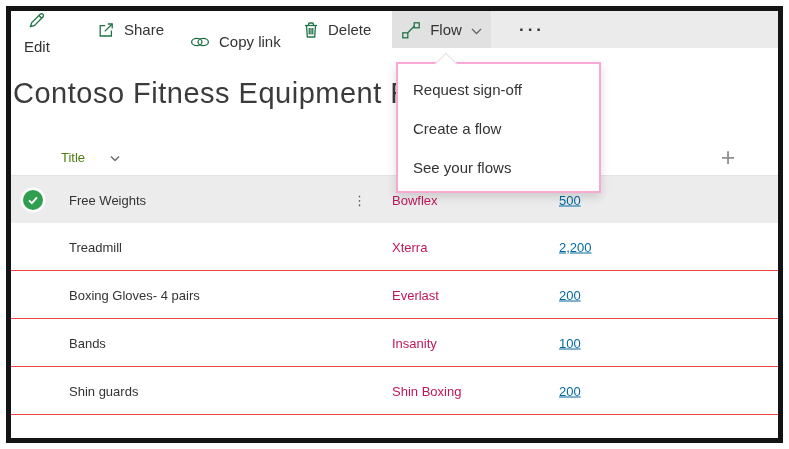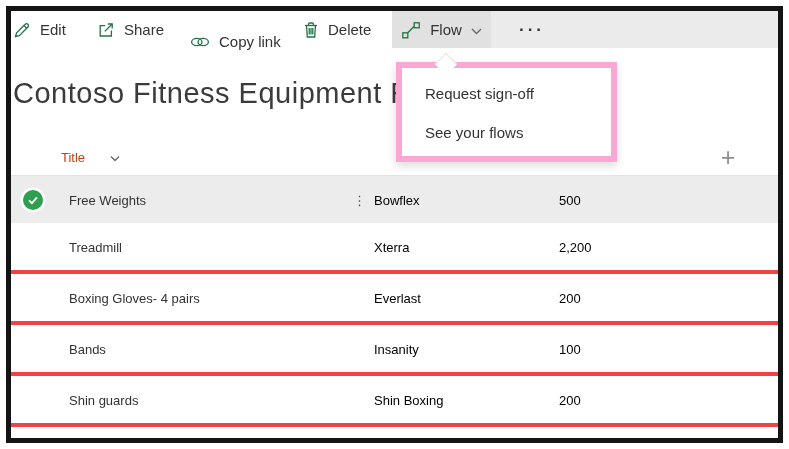--- a/index.html
+++ b/index.html
@@ -6,57 +6,57 @@
   .canvas{position:relative;width:789px;height:449px;background:#fff;
           font-family:"Liberation Sans",sans-serif;overflow:hidden;}
   .frame{position:absolute;left:6px;top:6px;right:6px;bottom:6px;
          border:5px solid #141414;background:#fff;}
 
   
   .toolbar{position:absolute;left:0;top:0;right:0;height:37px;background:#fff;}
   .tb-band{position:absolute;left:381px;top:0;right:0;height:37px;background:#ebebeb;}
   .tb-item{position:absolute;top:0;height:37px;display:flex;align-items:center;gap:9px;
            font-size:15px;color:#333;cursor:pointer;white-space:nowrap;}
-  .tb-edit{left:2px;} .tb-share{left:86px;} .tb-copy{left:179px;margin-top:12px;} .tb-del{left:292px;}
+  .tb-edit{left:13px;flex-direction:column;} .tb-share{left:86px;} .tb-copy{left:179px;margin-top:12px;} .tb-del{left:292px;}
   .tb-flow{left:381px;width:99px;background:#e1e1e1;justify-content:center;}
   .tb-dots{left:498px;width:46px;justify-content:center;font-size:17px;letter-spacing:3px;
            color:#333;font-weight:bold;}
   .gicon{display:inline-flex;}
   .gicon svg{stroke:#217346;fill:none;stroke-width:1.3;}
   .chev svg{stroke:#666;fill:none;stroke-width:1.3;}
 
   
   .heading{position:absolute;left:2px;top:66px;font-size:29px;font-weight:300;
            color:#3b3b3b;white-space:nowrap;z-index:1;letter-spacing:.5px;}
 
   
   .menu{position:absolute;left:385px;top:51px;width:197px;z-index:21;background:#fff;
-        border:6px solid #f9a8d4;box-shadow:0 4px 9px rgba(0,0,0,.14);padding:6px 0 4px 12px;}
+        border:2px solid #f9a8d4;box-shadow:0 4px 9px rgba(0,0,0,.14);padding:6px 0 4px 4px;}
   .menu-item{height:39px;display:flex;align-items:center;padding-left:11px;
              font-size:15px;color:#333;cursor:pointer;}
   .menu-beak{position:absolute;left:427px;top:45px;width:15px;height:15px;background:#fff;
              transform:rotate(45deg);border-left:1px solid #e3e3e3;border-top:1px solid #e3e3e3;
              z-index:22;}
 
   
   .table{position:absolute;left:0;right:0;top:128px;}
   .thead{position:relative;height:36px;border-bottom:1px solid #e3e3e3;}
   .th-title{position:absolute;left:50px;top:50%;transform:translateY(-50%);
-            display:flex;align-items:center;gap:25px;font-size:13px;color:#c2410c;cursor:pointer;}
+            display:flex;align-items:center;gap:25px;font-size:13px;color:#4d7c0f;cursor:pointer;}
   .th-chev3{position:absolute;left:572px;top:50%;transform:translateY(-50%);z-index:2;cursor:pointer;}
   .th-add{position:absolute;left:703px;top:50%;transform:translateY(-50%);width:28px;
           text-align:center;font-size:25px;font-weight:200;color:#8f8f8f;cursor:pointer;line-height:1;}
   .trow{position:relative;height:47px;font-size:13px;}
-  .trow.sep{border-bottom:4px solid #ef4444;}
+  .trow.sep{border-bottom:1px solid #ef4444;}
   .trow.selected{background:#ececec;}
   .cell{position:absolute;top:50%;transform:translateY(-50%);white-space:nowrap;}
   .c-title{left:58px;color:#333;text-align:center;}
   .c-more{left:342px;color:#555;font-size:13px;letter-spacing:0;cursor:pointer;}
-  .c-brand{left:363px;color:#000000;}
-  .c-price{left:548px;color:#000000;}
+  .c-brand{left:381px;color:#be185d;}
+  .c-price{left:548px;color:#0369a1;text-decoration:underline;}
   .rowcheck{position:absolute;left:12px;top:50%;transform:translateY(-50%);width:20px;height:20px;
             border-radius:50%;background:#2f9e4f;box-shadow:0 0 0 2.5px #fff;display:flex;
             align-items:center;justify-content:center;cursor:pointer;}
 </style>
 </head>
 <body>
 
 <div class="canvas">
   <div class="frame">
 
@@ -179,17 +179,18 @@
       <div class="trow sep">
         <span class="cell c-title">Shin guards</span>
         <span class="cell c-brand">Shin Boxing</span>
         <span class="cell c-price">200</span>
       </div>
     </div>
 
     <div class="menu-beak"></div>
     <div class="menu">
       <div class="menu-item">Request sign-off</div>
+      <div class="menu-item">Create a flow</div>
       <div class="menu-item">See your flows</div>
     </div>
 
   </div>
 </div>
 
 </body></html>

